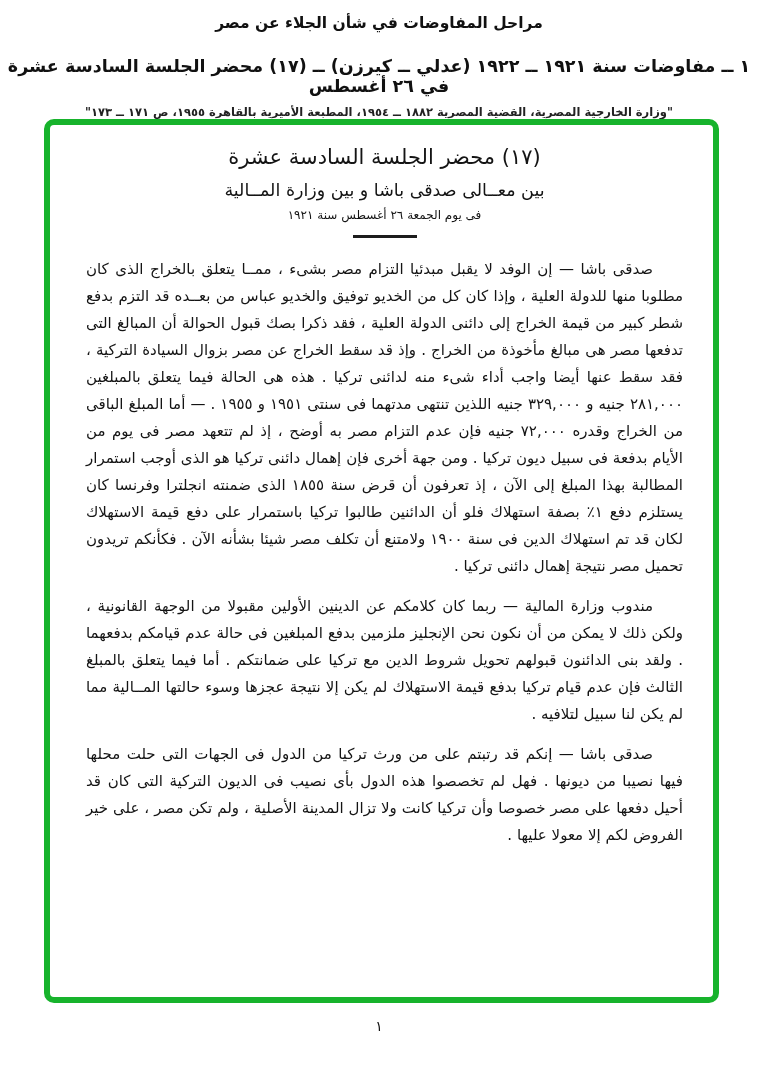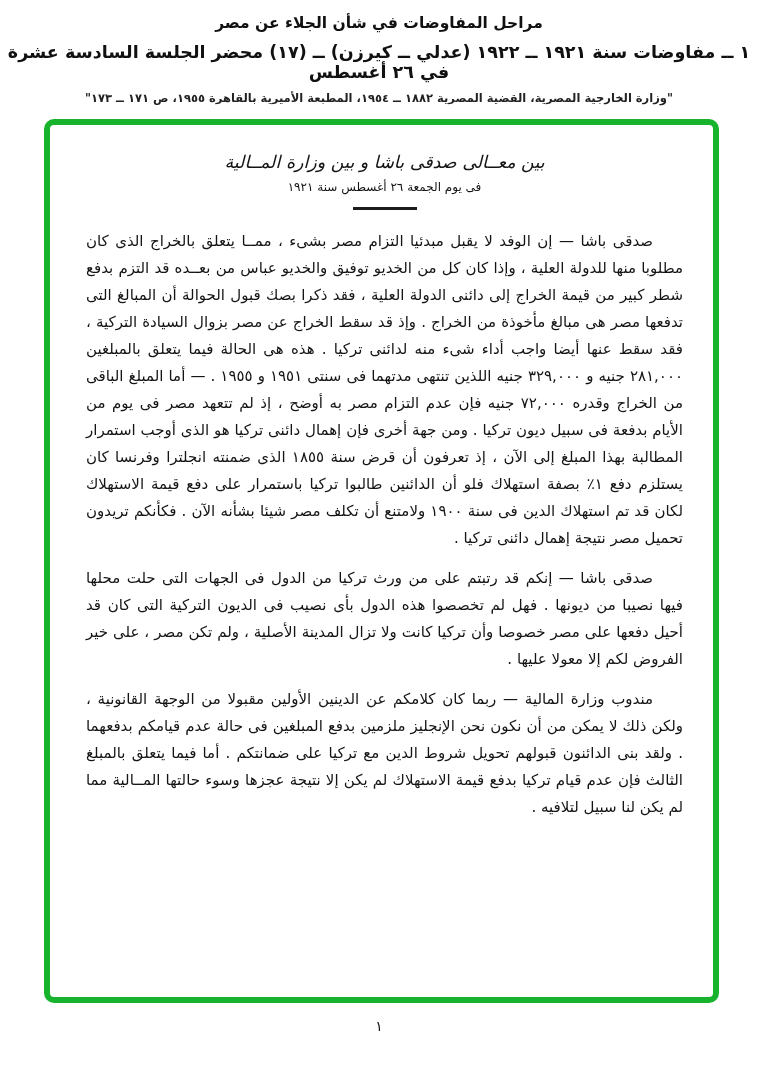--- a/index.html
+++ b/index.html
@@ -22,21 +22,21 @@
     top: 14px; left: 0; right: 0;
     text-align: center;
     direction: rtl;
   }
   .hdr-line1 {
     font-size: 15.5px;
     font-weight: bold;
     letter-spacing: 0.2px;
   }
   .hdr-line2 {
-    margin-top: 10px;
+    margin-top: 24px;
     font-size: 17.5px;
     font-weight: bold;
   }
   .hdr-line3 {
     margin-top: 9px;
     font-size: 11.5px;
     font-weight: bold;
     color: #222222;
   }
   
@@ -57,21 +57,20 @@
   .doc-title { text-align: center; }
   .doc-title .t1 {
     font-size: 21px;
     line-height: 1.35;
     color: #141414;
   }
   .doc-title .t2 {
     margin-top: 9px;
     font-size: 17.5px;
     color: #141414;
-    font-style: italic;
   }
   .doc-title .t3 {
     margin-top: 8px;
     font-size: 12px;
     color: #141414;
   }
   .title-divider {
     width: 64px; height: 3px;
     background: #1c1c1c;
     margin: 13px auto 0 auto;
@@ -104,29 +103,30 @@
   <div class="hdr">
     <div class="hdr-line1">مراحل المفاوضات في شأن الجلاء عن مصر</div>
     <div class="hdr-line2">١ ــ مفاوضات سنة ١٩٢١ ــ ١٩٢٢ (عدلي ــ كيرزن) ــ (١٧) محضر الجلسة السادسة عشرة في ٢٦ أغسطس</div>
     <div class="hdr-line3">"وزارة الخارجية المصرية، القضية المصرية ١٨٨٢ ــ ١٩٥٤، المطبعة الأميرية بالقاهرة ١٩٥٥، ص ١٧١ ــ ١٧٣"</div>
   </div>
 
   <div class="frame">
     <div class="sheet">
 
       <div class="doc-title">
+        <div class="t1">(١٧) محضر الجلسة السادسة عشرة</div>
         <div class="t2">بين معــالى صدقى باشا و بين وزارة المــالية</div>
         <div class="t3">فى يوم الجمعة ٢٦ أغسطس سنة ١٩٢١</div>
         <div class="title-divider"></div>
       </div>
 
       <div class="body-text">
         <p>صدقى باشا — إن الوفد لا يقبل مبدئيا التزام مصر بشىء ، ممــا يتعلق بالخراج الذى كان مطلوبا منها للدولة العلية ، وإذا كان كل من الخديو توفيق والخديو عباس من بعــده قد التزم بدفع شطر كبير من قيمة الخراج إلى دائنى الدولة العلية ، فقد ذكرا بصك قبول الحوالة أن المبالغ التى تدفعها مصر هى مبالغ مأخوذة من الخراج . وإذ قد سقط الخراج عن مصر بزوال السيادة التركية ، فقد سقط عنها أيضا واجب أداء شىء منه لدائنى تركيا . هذه هى الحالة فيما يتعلق بالمبلغين ٢٨١,٠٠٠ جنيه و ٣٢٩,٠٠٠ جنيه اللذين تنتهى مدتهما فى سنتى ١٩٥١ و ١٩٥٥ . — أما المبلغ الباقى من الخراج وقدره ٧٢,٠٠٠ جنيه فإن عدم التزام مصر به أوضح ، إذ لم تتعهد مصر فى يوم من الأيام بدفعة فى سبيل ديون تركيا . ومن جهة أخرى فإن إهمال دائنى تركيا هو الذى أوجب استمرار المطالبة بهذا المبلغ إلى الآن ، إذ تعرفون أن قرض سنة ١٨٥٥ الذى ضمنته انجلترا وفرنسا كان يستلزم دفع ١٪ بصفة استهلاك فلو أن الدائنين طالبوا تركيا باستمرار على دفع قيمة الاستهلاك لكان قد تم استهلاك الدين فى سنة ١٩٠٠ ولامتنع أن تكلف مصر شيئا بشأنه الآن . فكأنكم تريدون تحميل مصر نتيجة إهمال دائنى تركيا .</p>
+        <p>مندوب وزارة المالية — ربما كان كلامكم عن الدينين الأولين مقبولا من الوجهة القانونية ، ولكن ذلك لا يمكن من أن نكون نحن الإنجليز ملزمين بدفع المبلغين فى حالة عدم قيامكم بدفعهما . ولقد بنى الدائنون قبولهم تحويل شروط الدين مع تركيا على ضمانتكم . أما فيما يتعلق بالمبلغ الثالث فإن عدم قيام تركيا بدفع قيمة الاستهلاك لم يكن إلا نتيجة عجزها وسوء حالتها المــالية مما لم يكن لنا سبيل لتلافيه .</p>
         <p>صدقى باشا — إنكم قد رتبتم على من ورث تركيا من الدول فى الجهات التى حلت محلها فيها نصيبا من ديونها . فهل لم تخصصوا هذه الدول بأى نصيب فى الديون التركية التى كان قد أحيل دفعها على مصر خصوصا وأن تركيا كانت ولا تزال المدينة الأصلية ، ولم تكن مصر ، على خير الفروض لكم إلا معولا عليها .</p>
-        <p>مندوب وزارة المالية — ربما كان كلامكم عن الدينين الأولين مقبولا من الوجهة القانونية ، ولكن ذلك لا يمكن من أن نكون نحن الإنجليز ملزمين بدفع المبلغين فى حالة عدم قيامكم بدفعهما . ولقد بنى الدائنون قبولهم تحويل شروط الدين مع تركيا على ضمانتكم . أما فيما يتعلق بالمبلغ الثالث فإن عدم قيام تركيا بدفع قيمة الاستهلاك لم يكن إلا نتيجة عجزها وسوء حالتها المــالية مما لم يكن لنا سبيل لتلافيه .</p>
       </div>
 
     </div>
   </div>
 
   <div class="page-number">١</div>
 
 </div>
 
 </body></html>

